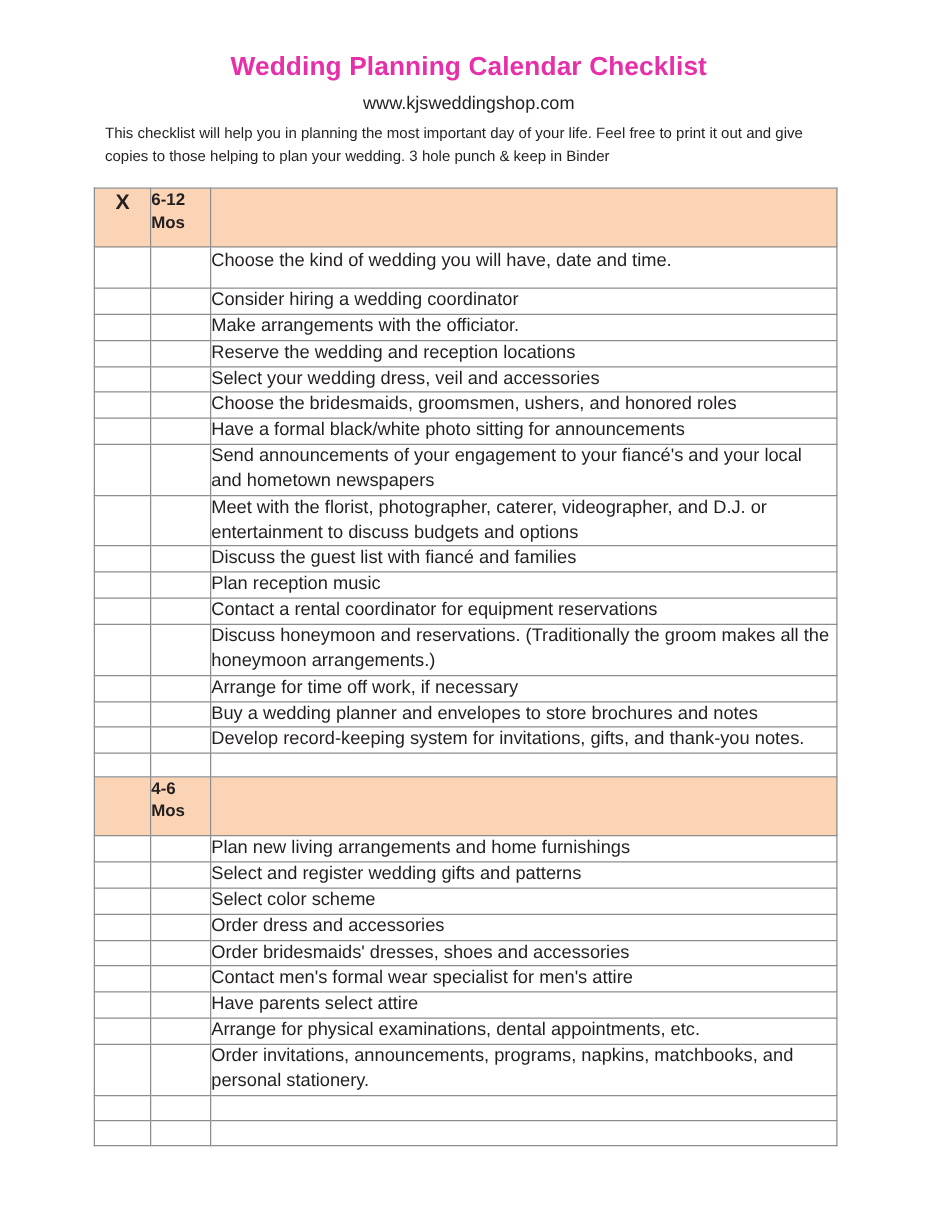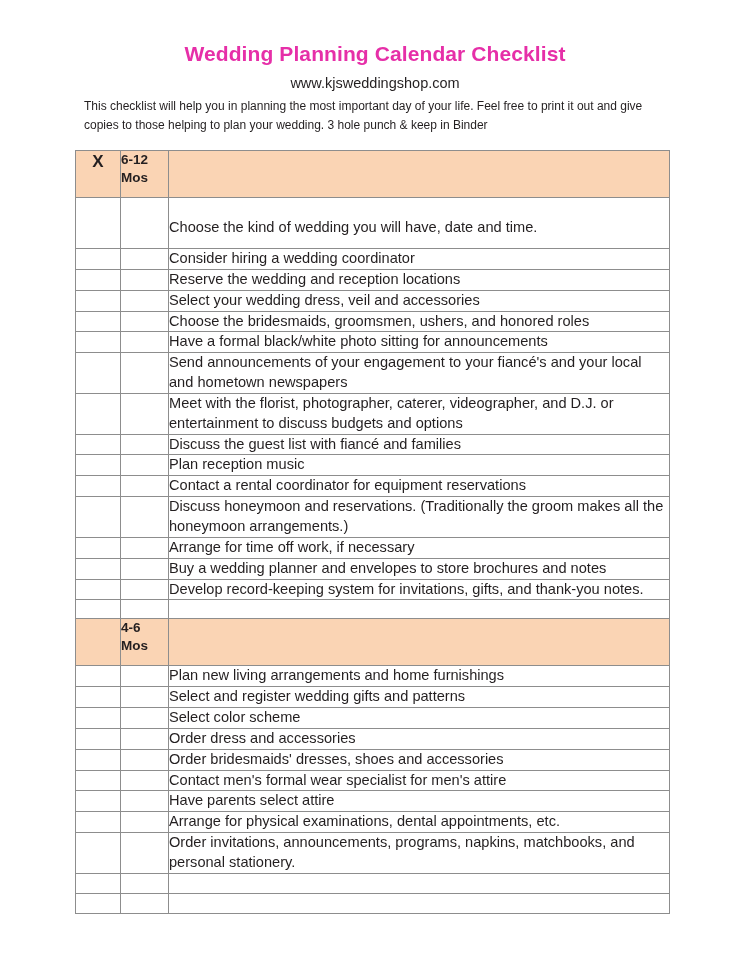--- a/index.html
+++ b/index.html
@@ -102,21 +102,21 @@
     background: #ffffff;
   }
   td.cell-task {
     font-size: 14.6px;
     line-height: 1.36;
     padding: 2px 4px 2px 8px;
     color: #231f20;
     white-space: pre-line;
   }
   tr.task-row.tall td.cell-task {
-    padding-top: 20px;
+    padding-top: 2px;
     padding-bottom: 10px;
   }
   tr.spacer-row td {
     height: 18px;
   }
   tr.blank-row td {
     height: 19px;
   }
 </style>
 </head>
@@ -150,20 +150,25 @@
             <td class="cell-task">Choose the kind of wedding you will have, date and time.</td>
           </tr>
           <tr class="task-row">
             <td class="cell-x"></td>
             <td class="cell-mos"></td>
             <td class="cell-task">Consider hiring a wedding coordinator</td>
           </tr>
           <tr class="task-row">
             <td class="cell-x"></td>
             <td class="cell-mos"></td>
+            <td class="cell-task">Make arrangements with the officiator.</td>
+          </tr>
+          <tr class="task-row">
+            <td class="cell-x"></td>
+            <td class="cell-mos"></td>
             <td class="cell-task">Reserve the wedding and reception locations</td>
           </tr>
           <tr class="task-row">
             <td class="cell-x"></td>
             <td class="cell-mos"></td>
             <td class="cell-task">Select your wedding dress, veil and accessories</td>
           </tr>
           <tr class="task-row">
             <td class="cell-x"></td>
             <td class="cell-mos"></td>

